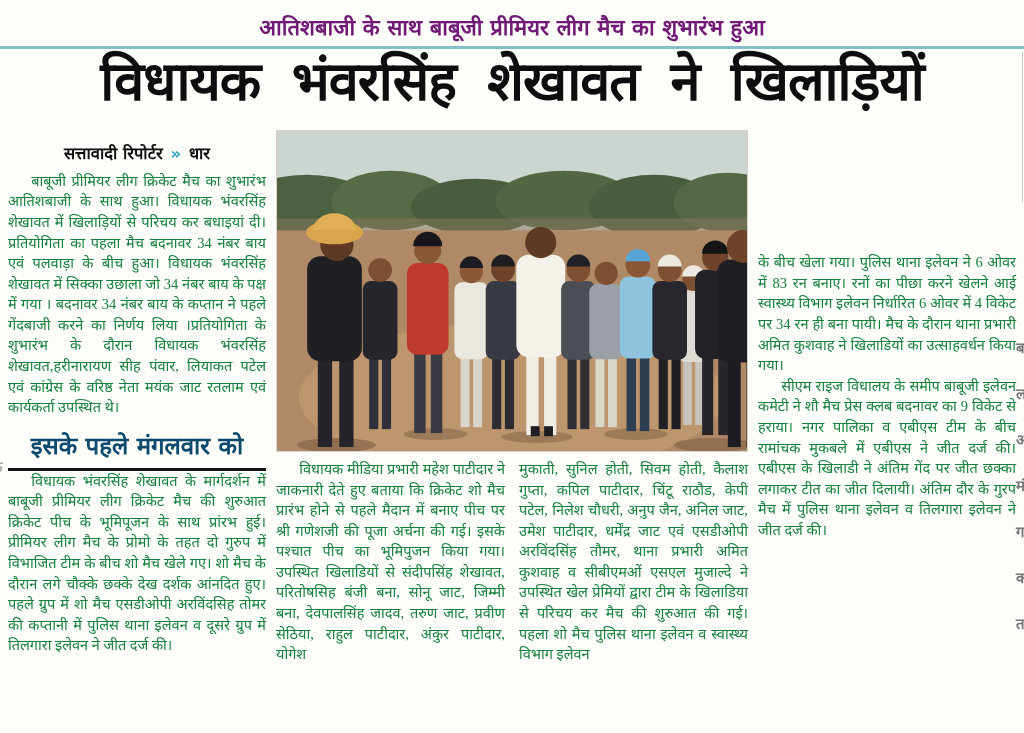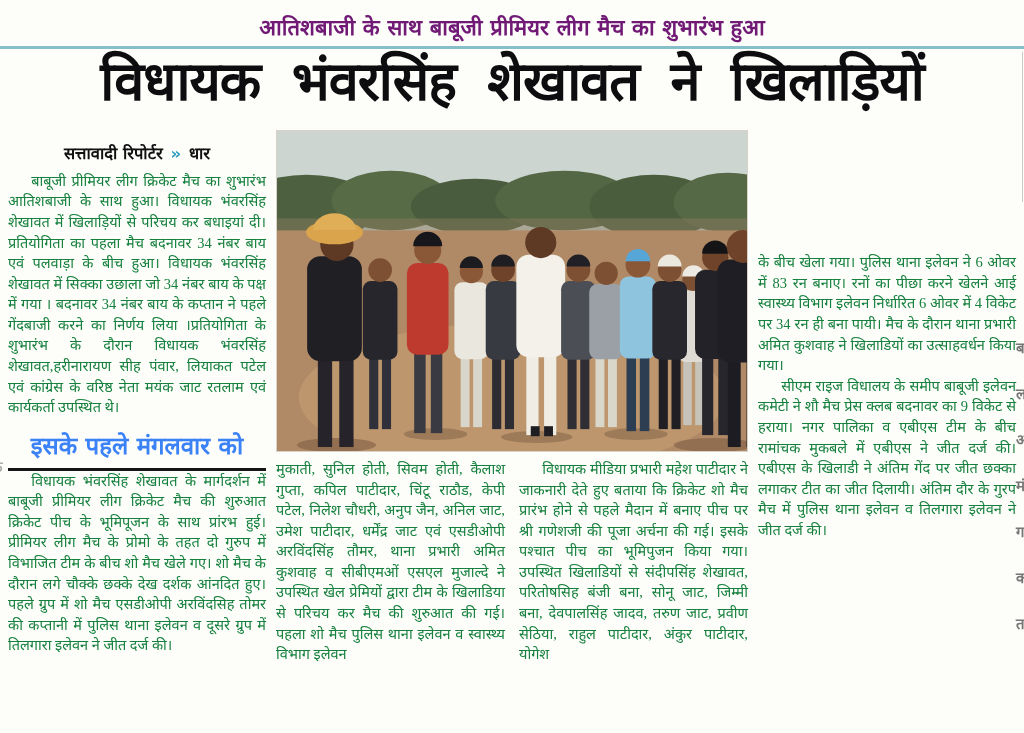--- a/index.html
+++ b/index.html
@@ -29,21 +29,21 @@
   }
   .byline .sep { color:#2e9dbf; padding:0 2px; }
   p.body {
     margin:0; font-size:14.5px; line-height:1.42; text-align:justify;
     color:#15803d; word-break:break-word;
   }
   p.indent { text-indent:1.6em; }
   .subhead {
     margin:10px 0 0 0; padding:0 0 7px 0; text-align:center;
     font-family:"DejaVu Sans", sans-serif; font-weight:800; font-size:24px;
-    color:#3b82f6; border-bottom:3px solid #151515;
+    color:#0c4a6e; border-bottom:3px solid #151515;
   }
   .after-subhead { margin-top:9px; }
   figure.photo {
     margin:2px 0 0 0; width:100%; height:322px;
     border:1px solid #d9d3c7; box-sizing:border-box; background:#b5906d;
   }
   figure.photo svg { display:block; width:100%; height:100%; }
   .mid-cols { display:flex; gap:14px; margin-top:7px; }
   .mid-cols p { flex:1 1 0; min-width:0; }
   .rc p { margin:0; }
@@ -204,22 +204,22 @@
                 <rect x="4" y="-78" width="12" height="78" fill="#26242a"></rect>
                 <rect x="-23" y="-160" width="46" height="88" rx="11" fill="#201f24"></rect>
                 <circle cx="2" cy="-170" r="14" fill="#5e3a24"></circle>
                 <ellipse cx="0" cy="-180" rx="24" ry="10" fill="#d9a44b"></ellipse>
                 <path d="M-18,-182 a18,14 0 0 1 36,0 z" fill="#e0ae57"></path>
               </g>
           </g>
         </svg>
       </figure>
       <div class="mid-cols">
+        <p class="body indent">विधायक मीडिया प्रभारी महेश पाटीदार ने जाकनारी देते हुए बताया कि क्रिकेट शो मैच प्रारंभ होने से पहले मैदान में बनाए पीच पर श्री गणेशजी की पूजा अर्चना की गई। इसके पश्चात पीच का भूमिपुजन किया गया। उपस्थित खिलाडियों से संदीपसिंह शेखावत, परितोषसिह बंजी बना, सोनू जाट, जिम्मी बना, देवपालसिंह जादव, तरुण जाट, प्रवीण सेठिया, राहुल पाटीदार, अंकुर पाटीदार, योगेश</p>
         <p class="body">मुकाती, सुनिल होती, सिवम होती, कैलाश गुप्ता, कपिल पाटीदार, चिंटू राठौड, केपी पटेल, निलेश चौधरी, अनुप जैन, अनिल जाट, उमेश पाटीदार, धर्मेंद्र जाट एवं एसडीओपी अरविंदसिंह तौमर, थाना प्रभारी अमित कुशवाह व सीबीएमओं एसएल मुजाल्दे ने उपस्थित खेल प्रेमियों द्वारा टीम के खिलाडिया से परिचय कर मैच की शुरुआत की गई। पहला शो मैच पुलिस थाना इलेवन व स्वास्थ्य विभाग इलेवन</p>
-        <p class="body indent">विधायक मीडिया प्रभारी महेश पाटीदार ने जाकनारी देते हुए बताया कि क्रिकेट शो मैच प्रारंभ होने से पहले मैदान में बनाए पीच पर श्री गणेशजी की पूजा अर्चना की गई। इसके पश्चात पीच का भूमिपुजन किया गया। उपस्थित खिलाडियों से संदीपसिंह शेखावत, परितोषसिह बंजी बना, सोनू जाट, जिम्मी बना, देवपालसिंह जादव, तरुण जाट, प्रवीण सेठिया, राहुल पाटीदार, अंकुर पाटीदार, योगेश</p>
       </div>
     </div>
 
     <div class="col-side rc">
       <p class="body">के बीच खेला गया। पुलिस थाना इलेवन ने 6 ओवर में 83 रन बनाए। रनों का पीछा करने खेलने आई स्वास्थ्य विभाग इलेवन निर्धारित 6 ओवर में 4 विकेट पर 34 रन ही बना पायी। मैच के दौरान थाना प्रभारी अमित कुशवाह ने खिलाडियों का उत्साहवर्धन किया गया।</p>
       <p class="body indent">सीएम राइज विधालय के समीप बाबूजी इलेवन कमेटी ने शौ मैच प्रेस क्लब बदनावर का 9 विकेट से हराया। नगर पालिका व एबीएस टीम के बीच रामांचक मुकबले में एबीएस ने जीत दर्ज की। एबीएस के खिलाडी ने अंतिम गेंद पर जीत छक्का लगाकर टीत का जीत दिलायी। अंतिम दौर के गुरप मैच में पुलिस थाना इलेवन व तिलगारा इलेवन ने जीत दर्ज की।</p>
     </div>
   </div>
 
   <div class="edge-frag edge-right">ब

